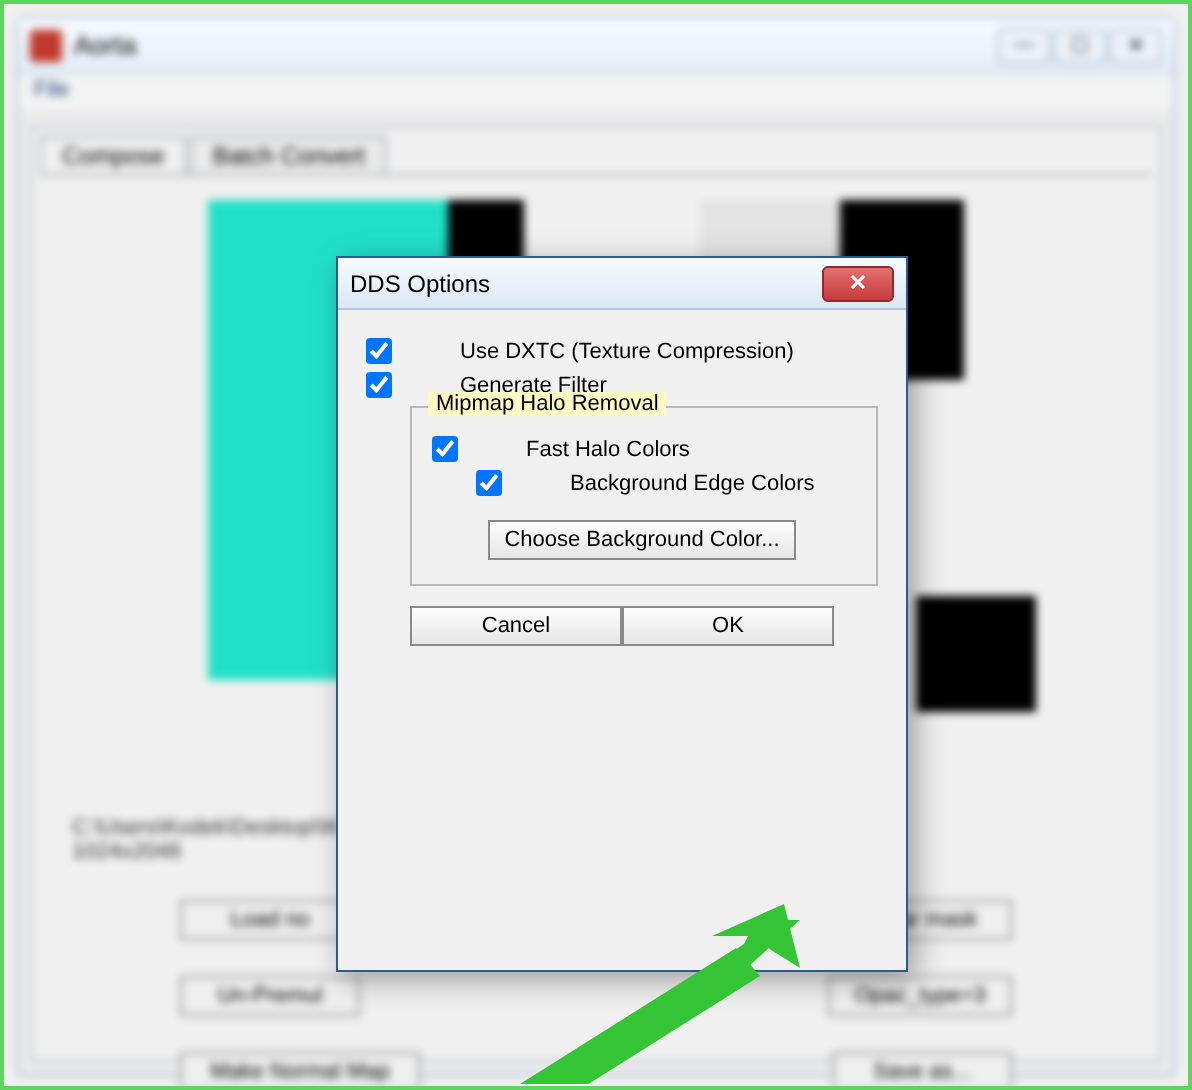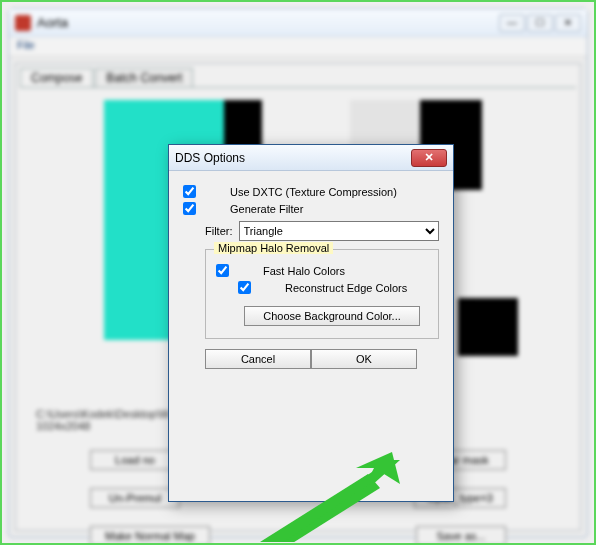--- a/index.html
+++ b/index.html
@@ -56,21 +56,21 @@
   .preview2b { position:absolute; right:94px; top:12px; width:62px; height:90px; background:#000;}
   .preview2c { position:absolute; right:58px; top:210px; width:60px; height:58px; background:#000;}
   .pathlabel { position:absolute; left:16px; top:320px; font-size:11px; color:#333;}
   .btnrow { position:absolute; left:0; right:0; display:flex; gap:80px; padding:0 70px;}
   .wbtn { border:1px solid #888; background:#efefef; padding:3px 12px; font-size:11px; min-width:90px; text-align:center;}
   .row1{ top:362px;} .row2{top:400px;} .row3{top:438px;}
 
   
   .dialog {
     position:absolute;
-    left:166px; top:142px;
+    left:166px; top:126px;
     width:286px; height:358px;
     border:1px solid #2c5a8e;
     background:#f0f0f0;
     box-shadow: 4px 4px 14px rgba(0,0,0,0.35);
     z-index:10;
   }
   .dlg-title{
     height:26px;
     background:linear-gradient(#f7fbff,#dbe7f5);
     border-bottom:1px solid #b7c7db;
@@ -107,21 +107,21 @@
   .dlg-btn{
     display:inline-block;
     border:1px solid #8a8a8a;
     background:linear-gradient(#fdfdfd,#e6e6e6);
     padding:3px 0;
     text-align:center;
     font-size:11px;
     width:106px;
     cursor:default;
   }
-  .choosebtn{ width:176px; margin-left:28px;}
+  .choosebtn{ width:154px; margin-left:28px;}
   .dlg-actions{
     display:flex; justify-content:center;
     margin-top:6px;
   }
 
   
   .arrow{
     position:absolute;
     z-index:30;
     left:258px; top:450px;
@@ -187,35 +187,29 @@
   </div>
   <div class="dlg-body">
     <label class="chkrow">
       <input type="checkbox" checked="" style="">
       <span>Use DXTC (Texture Compression)</span>
     </label>
     <label class="chkrow">
       <input type="checkbox" checked="" style="">
       <span>Generate Filter</span>
     </label>
-    <div class="frow">
-      <span style="margin-right:6px">Filter:</span>
-      <select>
-        <option>Triangle</option>
-      </select>
-    </div>
     <div class="group">
       <div class="legend">Mipmap Halo Removal</div>
       <label class="chkrow">
         <input type="checkbox" checked="" style="">
         <span>Fast Halo Colors</span>
       </label>
       <label class="chkrow indent1">
         <input type="checkbox" checked="" style="">
-        <span>Reconstruct Edge Colors</span>
+        <span>Background Edge Colors</span>
       </label>
       <div style="height:8px"></div>
       <div class="dlg-btn choosebtn">Choose Background Color...</div>
     </div>
     <div class="dlg-actions">
       <div class="dlg-btn">Cancel</div>
       <div class="dlg-btn">OK</div>
     </div>
   </div>
 </div>

